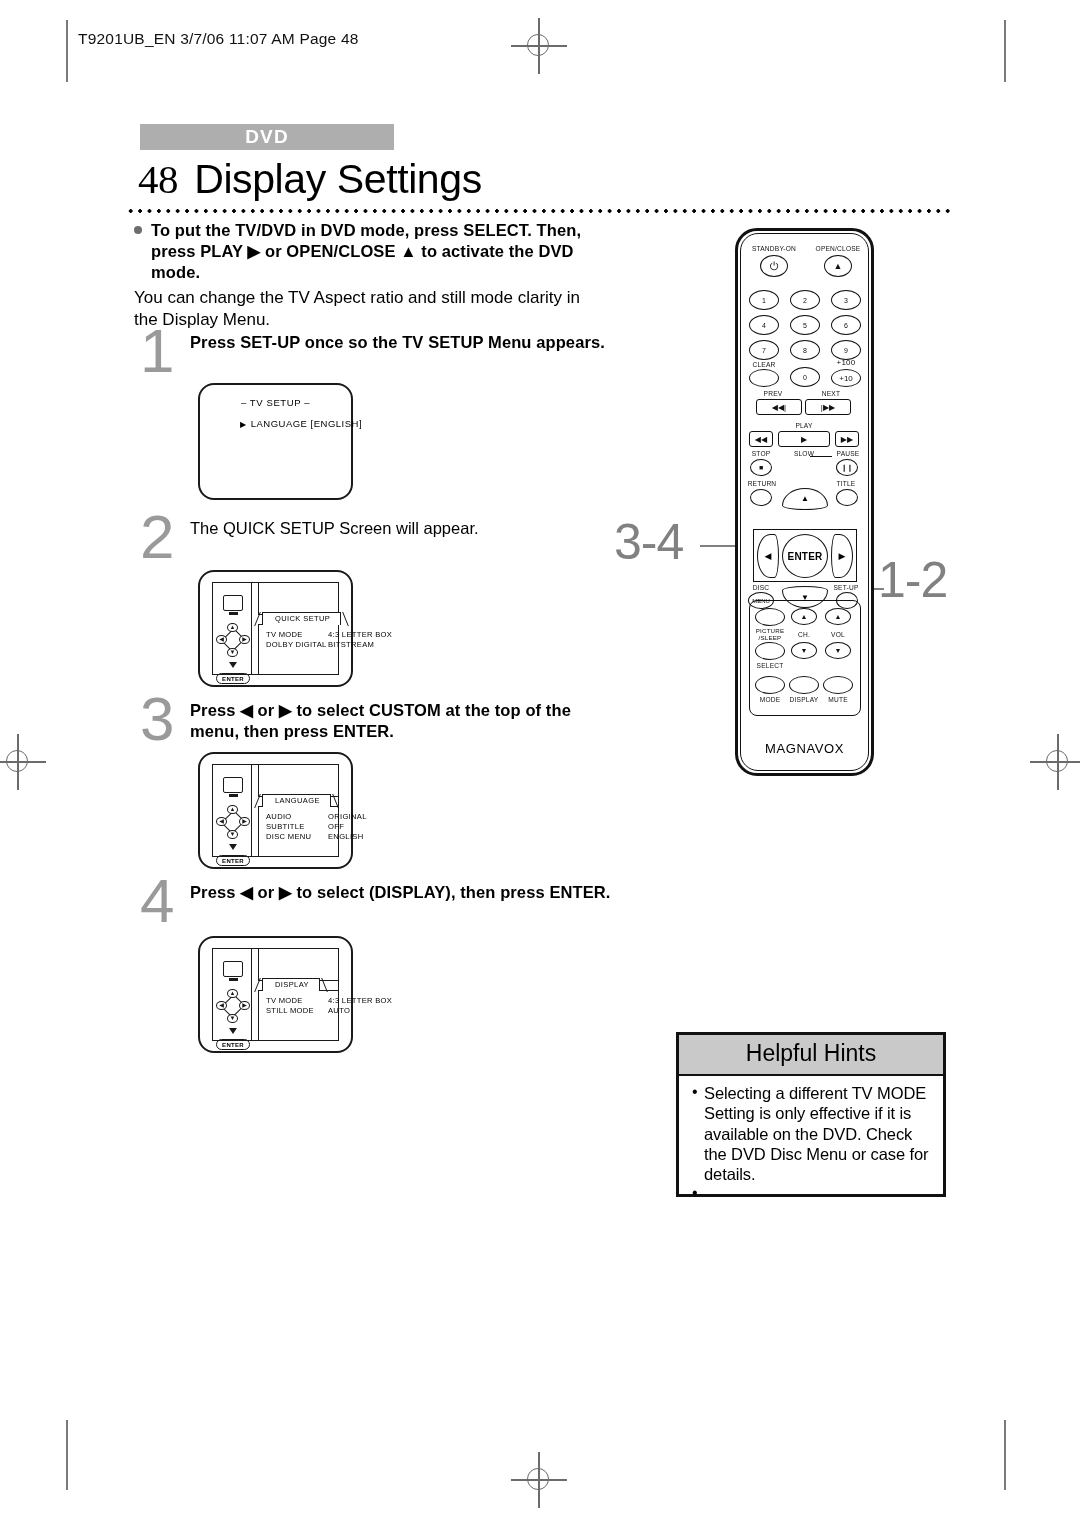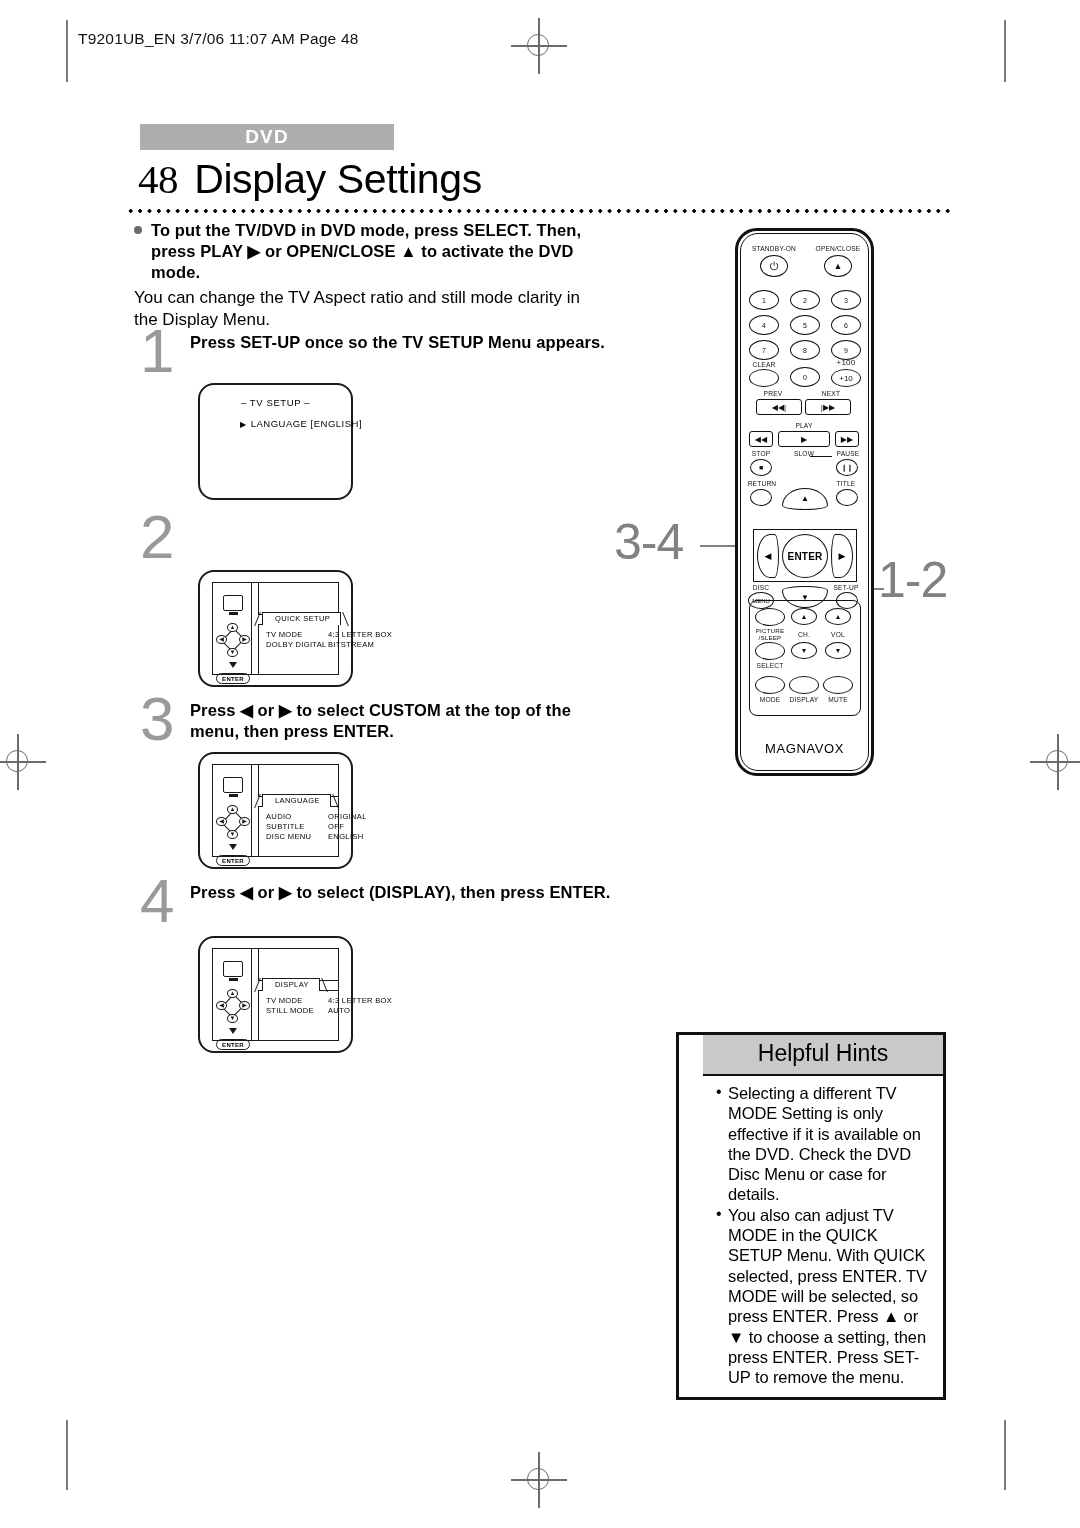--- a/index.html
+++ b/index.html
@@ -128,21 +128,21 @@
   .rrect{position:absolute;border:1.4px solid #111;border-radius:3px;box-sizing:border-box;background:#fff;
     font-size:7px;text-align:center;color:#111;}
   .navbox{position:absolute;left:18px;top:301px;width:104px;height:53px;border:1.6px solid #111;box-sizing:border-box;}
   .enter{position:absolute;left:47px;top:306px;width:46px;height:44px;border:1.8px solid #111;border-radius:50%;
     box-sizing:border-box;font-size:10px;font-weight:bold;line-height:44px;text-align:center;letter-spacing:.2px;}
   .brand{position:absolute;left:0;right:0;bottom:20px;text-align:center;font-size:13px;font-weight:normal;letter-spacing:.6px;}
   .grpbox{position:absolute;left:14px;top:372px;width:112px;height:116px;border:1.4px solid #111;border-radius:8px;box-sizing:border-box;}
 
   
   .hints{
-    position:absolute;left:676px;top:1032px;width:270px;border:3px solid #111;box-sizing:border-box;background:#fff;padding-left:24px;
+    position:absolute;left:676px;top:1032px;width:270px;border:3px solid #111;box-sizing:border-box;background:#fff;
   }
   .hints-head{
     background:#c9c9c9;border-bottom:2px solid #111;text-align:center;
     font-size:23px;padding:5px 0 7px;letter-spacing:0;
   }
   .hints-body{padding:7px 10px 10px 10px;}
   .hint{
     position:relative;padding-left:15px;font-size:16.5px;line-height:20.3px;letter-spacing:-0.1px;
   }
   .hint .bul{position:absolute;left:3px;top:-1px;font-size:16px;}
@@ -191,20 +191,21 @@
 <div class="osd" style="left:198px;top:383px;width:155px;height:117px;">
   <div class="osd-title">– TV SETUP –</div>
   <div class="osd-row">
     <span class="caret">▶</span><span>LANGUAGE  [ENGLISH]</span>
   </div>
 </div>
 
 <div class="step" style="left:140px;top:518px;">
   <div class="big">2</div>
   <div class="txt" style="width:432px;">
+    <div class="n">The QUICK SETUP Screen will appear.</div>
   </div>
 </div>
 <div class="osd" style="left:198px;top:570px;width:155px;height:117px;">
   <div class="osd2-frame"></div>
   <div class="osd2-side">
     <div class="tvicon"></div>
     <div class="dpad">
       <span class="u">▲</span>
       <span class="d">▼</span>
       <span class="l">◀</span>
@@ -368,16 +369,16 @@
   <div class="brand">MAGNAVOX</div>
 </div>
 
 <div class="hints">
   <div class="hints-head">Helpful Hints</div>
   <div class="hints-body">
     <div class="hint">
       <span class="bul">•</span><span>Selecting a different TV MODE Setting is only effective if it is available on the DVD. Check the DVD Disc Menu or case for details.</span>
     </div>
     <div class="hint">
-      <span class="bul">•</span><span>You also can adjust TV MODE in the QUICK SETUP Menu. With QUICK selected, press ENTER. TV MODE will be selected, so press ENTER. Press ▲ or ▼ to choose a setting, then press ENTER. Press SET-UP to remove the menu.</span>
+      <span class="bul">•</span>
     </div>
   </div>
 </div>
 
 </body></html>

